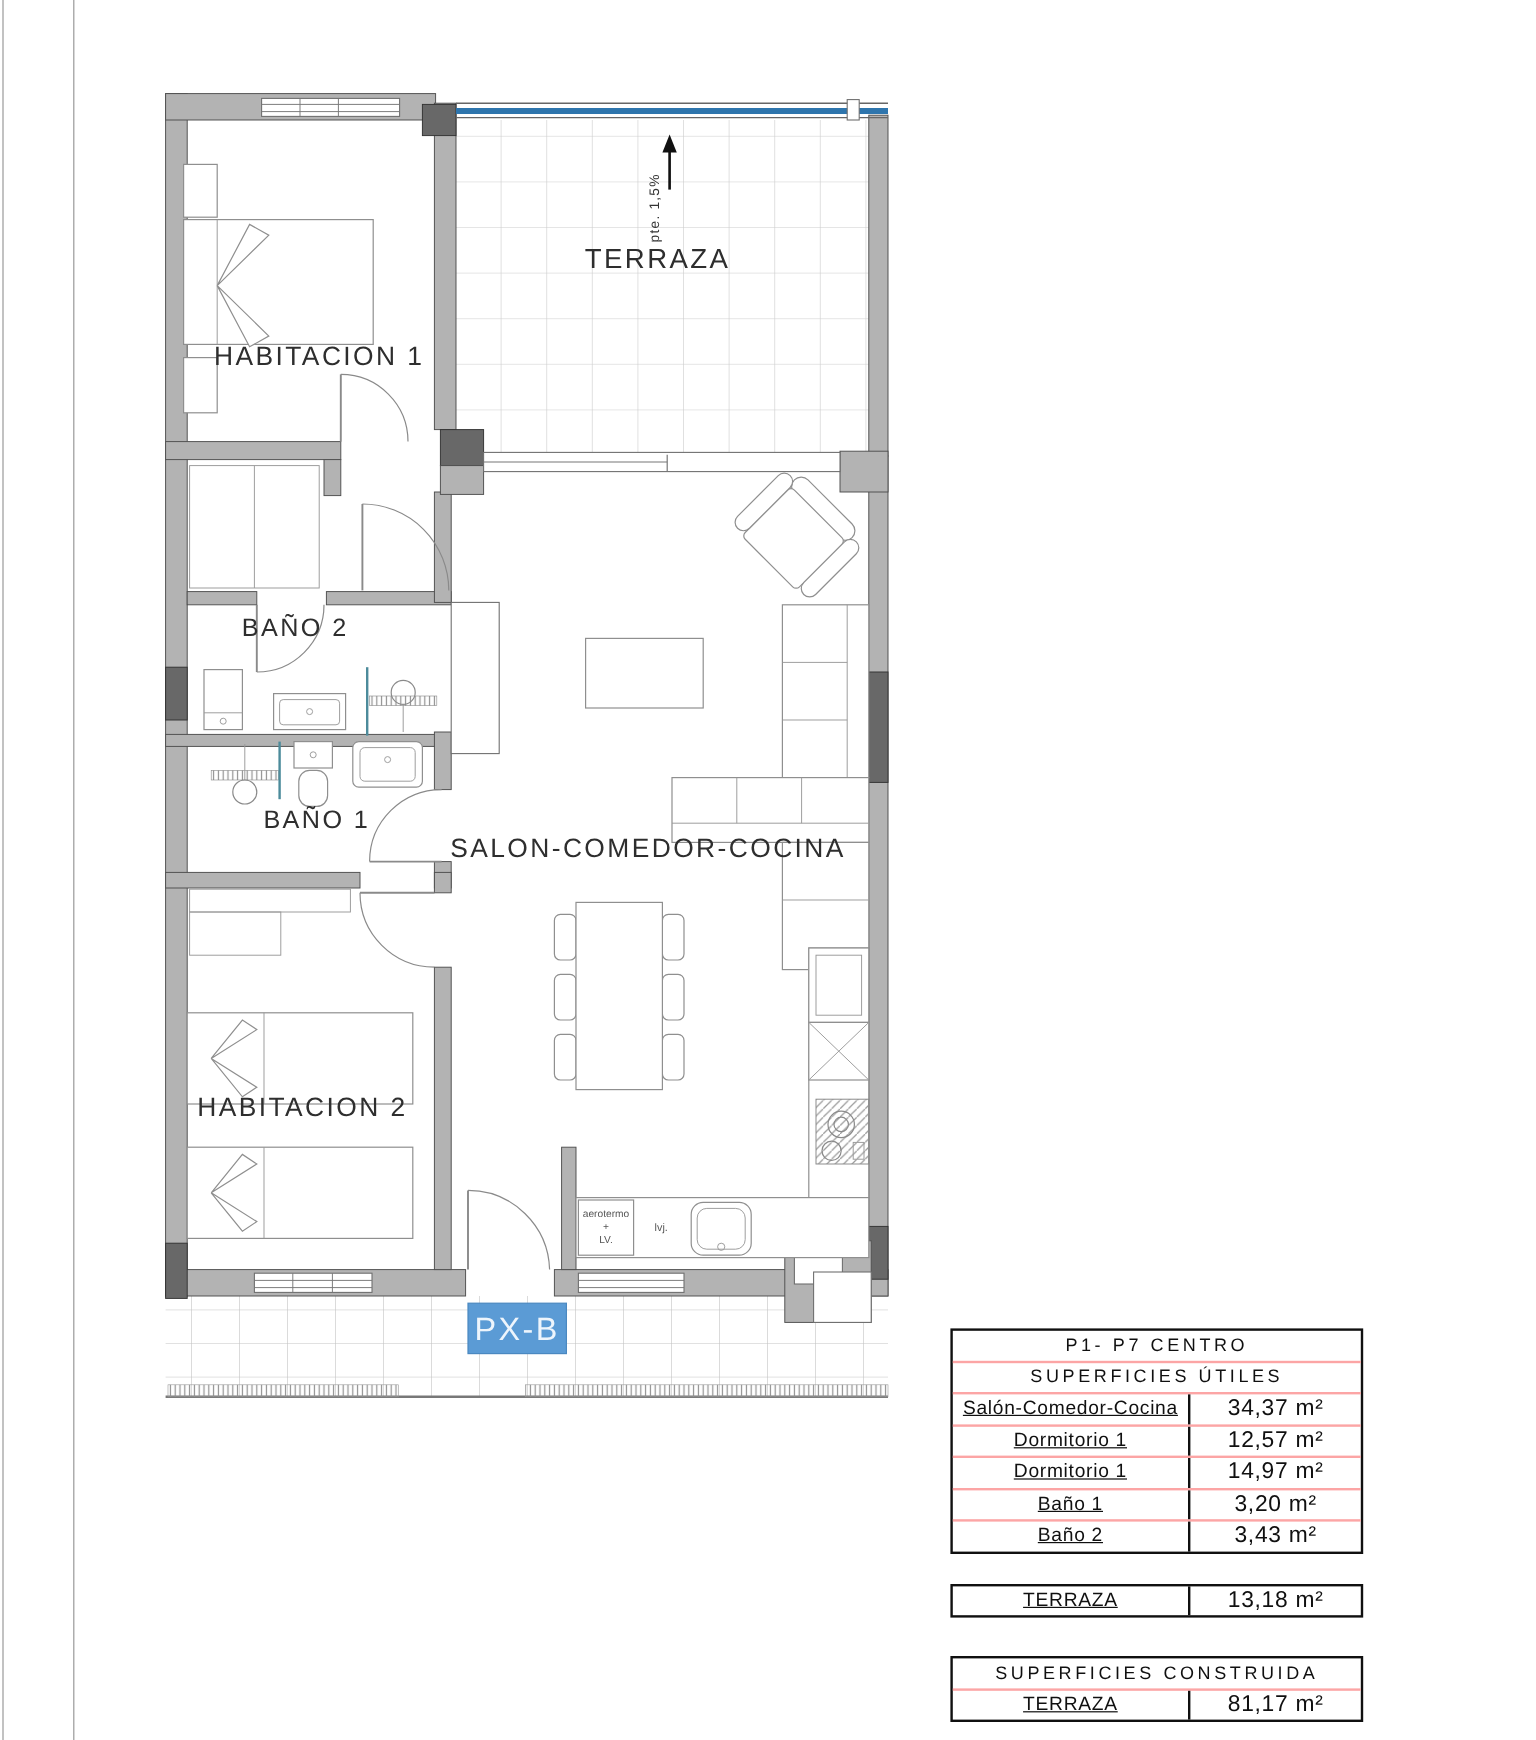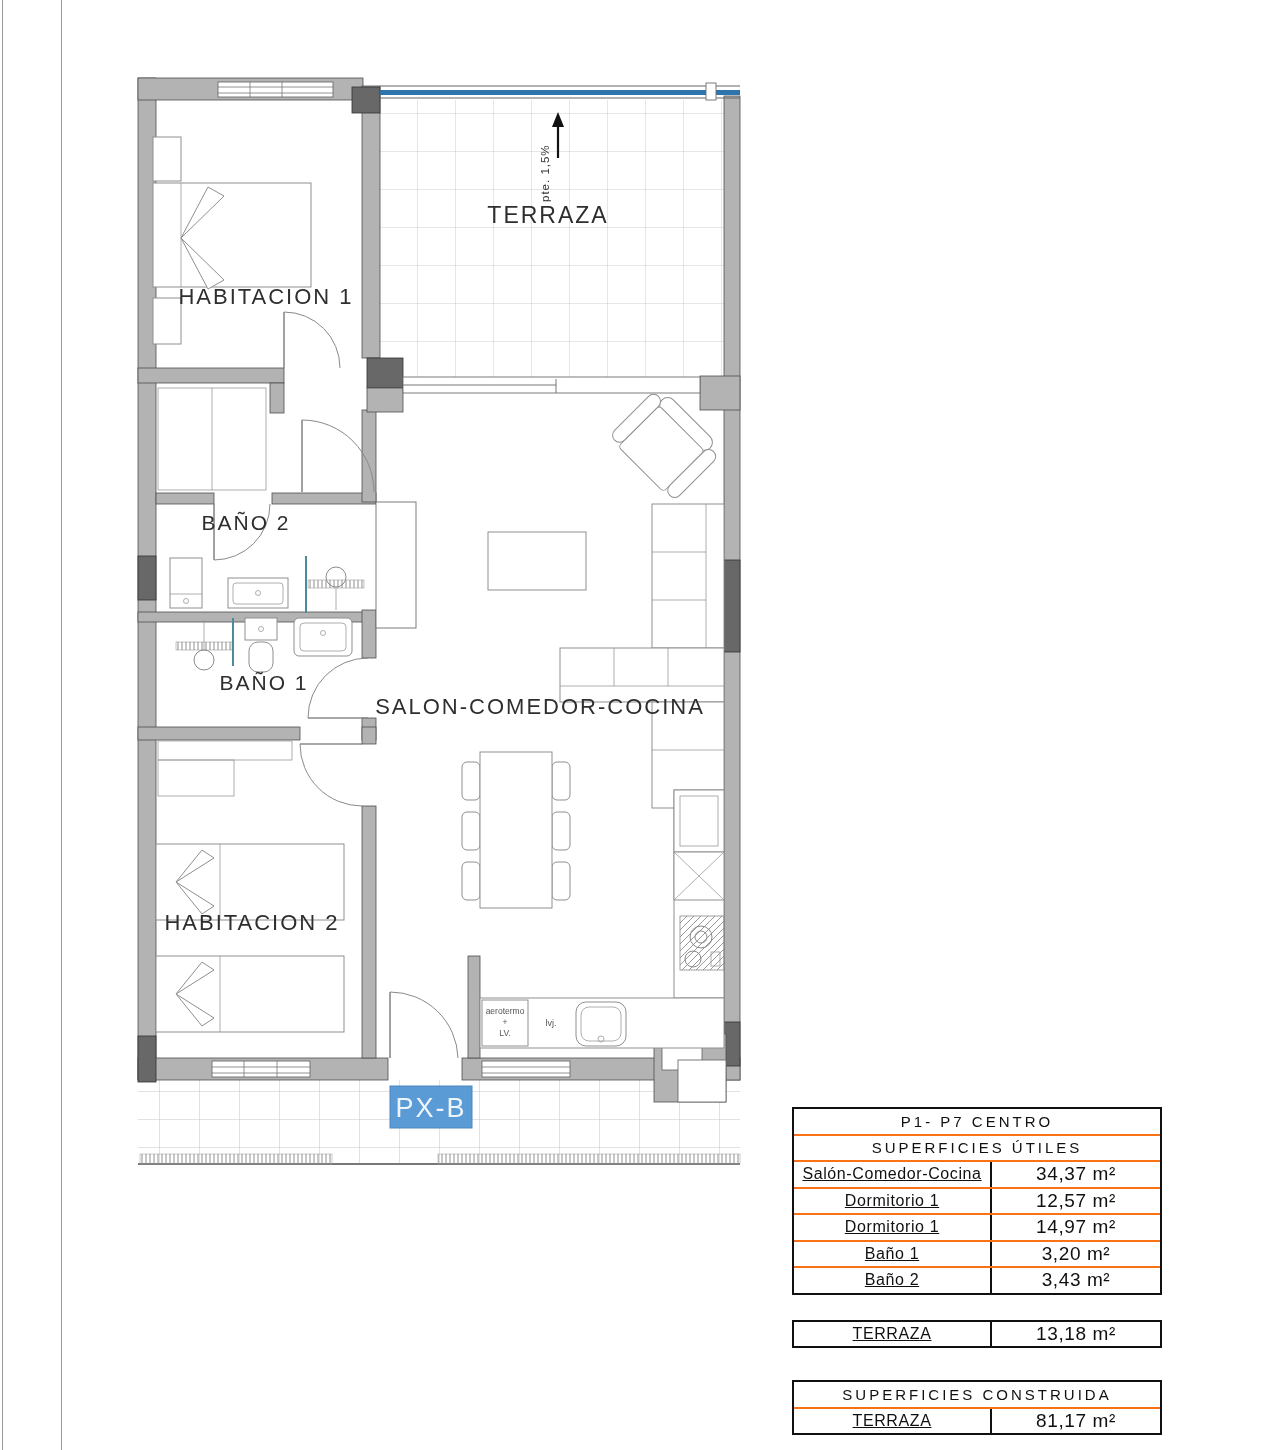--- a/index.html
+++ b/index.html
@@ -16,23 +16,23 @@
   .lite{fill:#ffffff;stroke:#6e6e6e;stroke-width:.9;}
   .furn{fill:#ffffff;stroke:#8f8f8f;stroke-width:1;}
   .thin{fill:none;stroke:#9a9a9a;stroke-width:.8;}
   .door{fill:none;stroke:#8a8a8a;stroke-width:1;}
   .leaf{stroke:#8a8a8a;stroke-width:1.6;}
   .glass{stroke:var(--glass_teal,#4c8b9b);stroke-width:2;}
   .roomlabel{fill:#2e2e2e;letter-spacing:2px;}
   .tinytext{fill:#555;}
 
   
-  #tables{position:absolute;left:792px;top:1107px;width:370px;color:#101010;}
+  #tables{position:absolute;left:792px;top:1107px;width:344px;color:#101010;}
   .tb{border:2px solid #101010;background:#fff;box-sizing:border-box;}
-  .trow{display:flex;align-items:stretch;border-top:2px solid #f97316;height:24.5px;box-sizing:content-box;}
+  .trow{display:flex;align-items:stretch;border-top:2px solid #fca5a5;height:24.5px;box-sizing:content-box;}
   .trow:first-child{border-top:none;}
   .hd{justify-content:center;align-items:center;letter-spacing:3px;font-size:15px;display:flex;}
   .c1{width:198px;border-right:2px solid #101010;display:flex;align-items:center;justify-content:center;
       font-size:16px;letter-spacing:.6px;box-sizing:border-box;text-decoration:underline;}
   .c2{flex:1;display:flex;align-items:center;justify-content:center;font-size:19px;letter-spacing:.6px;}
   #table-terraza{margin-top:25px;}
   #table-construida{margin-top:32px;}
 </style>
 </head>
 <body>

